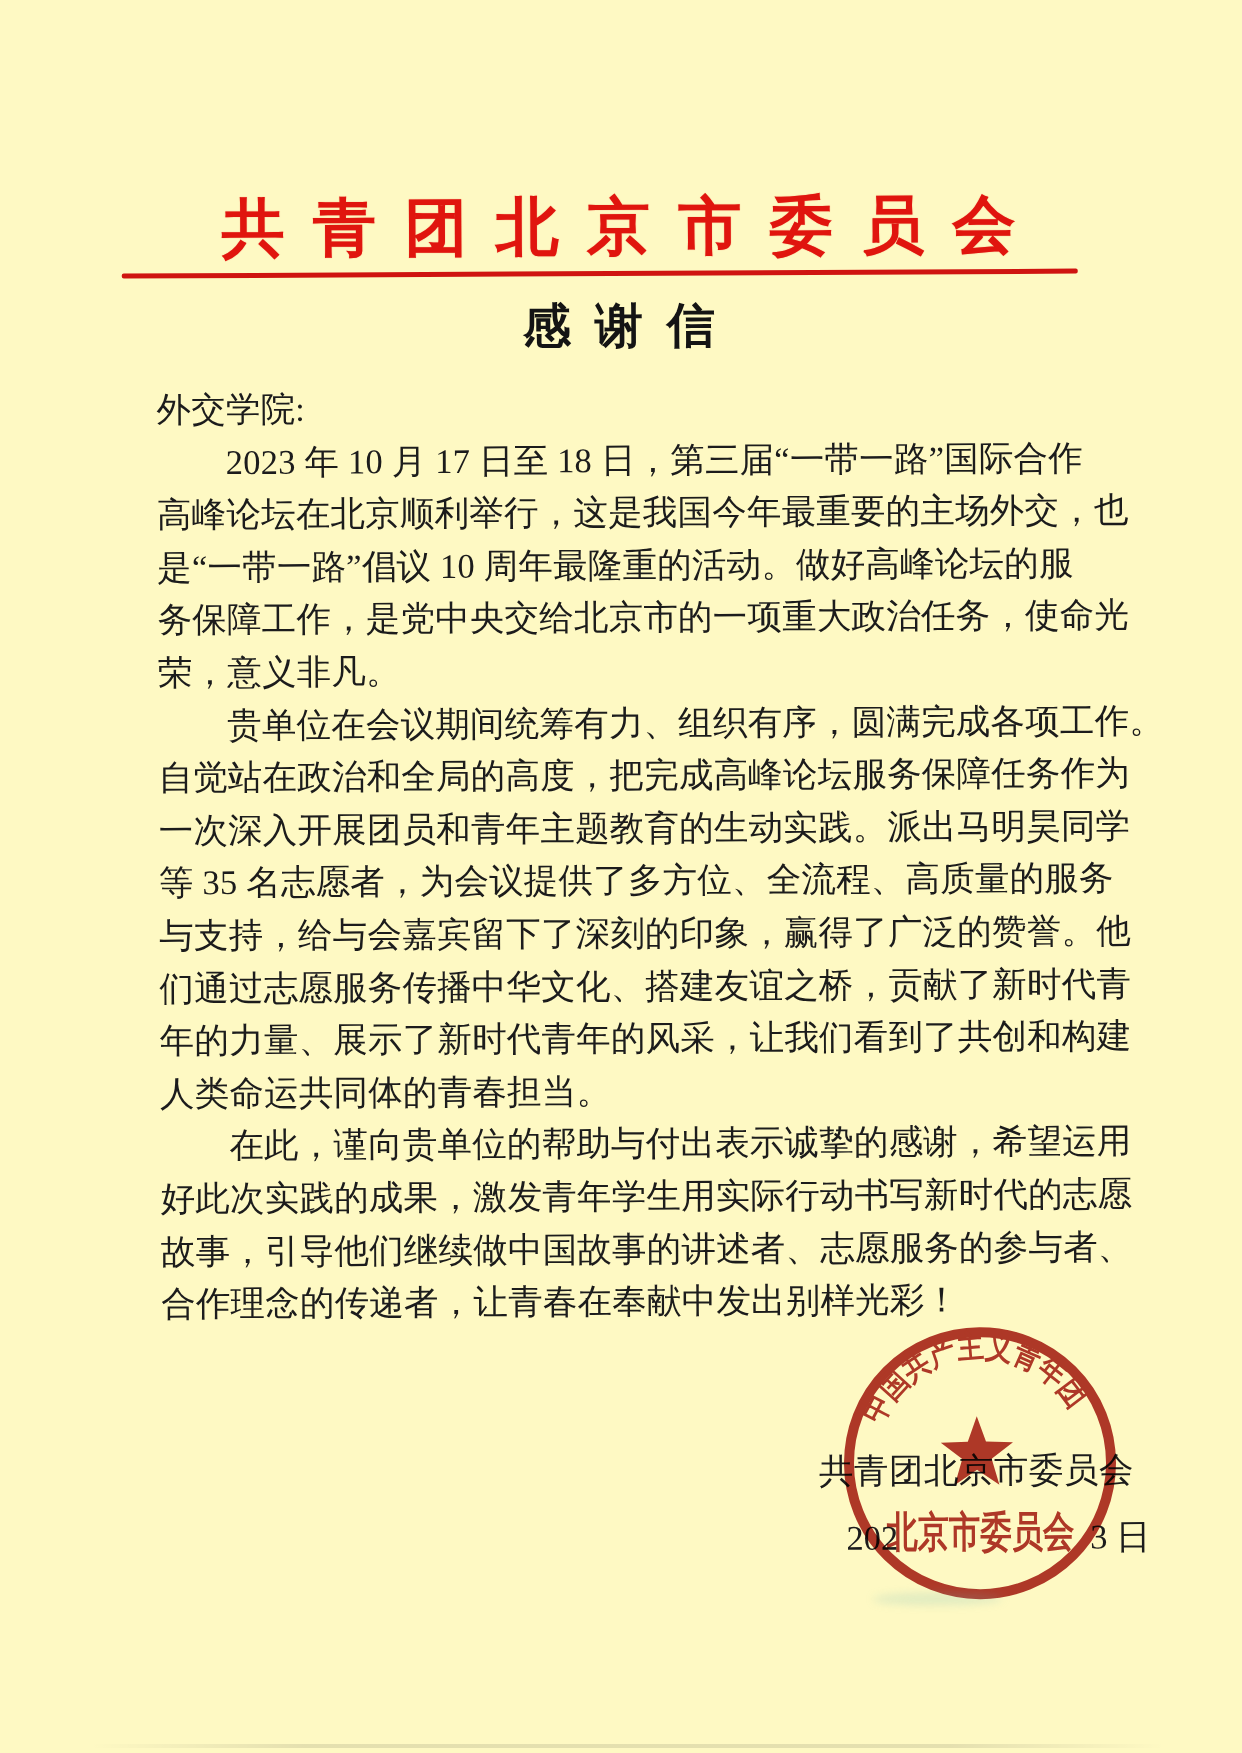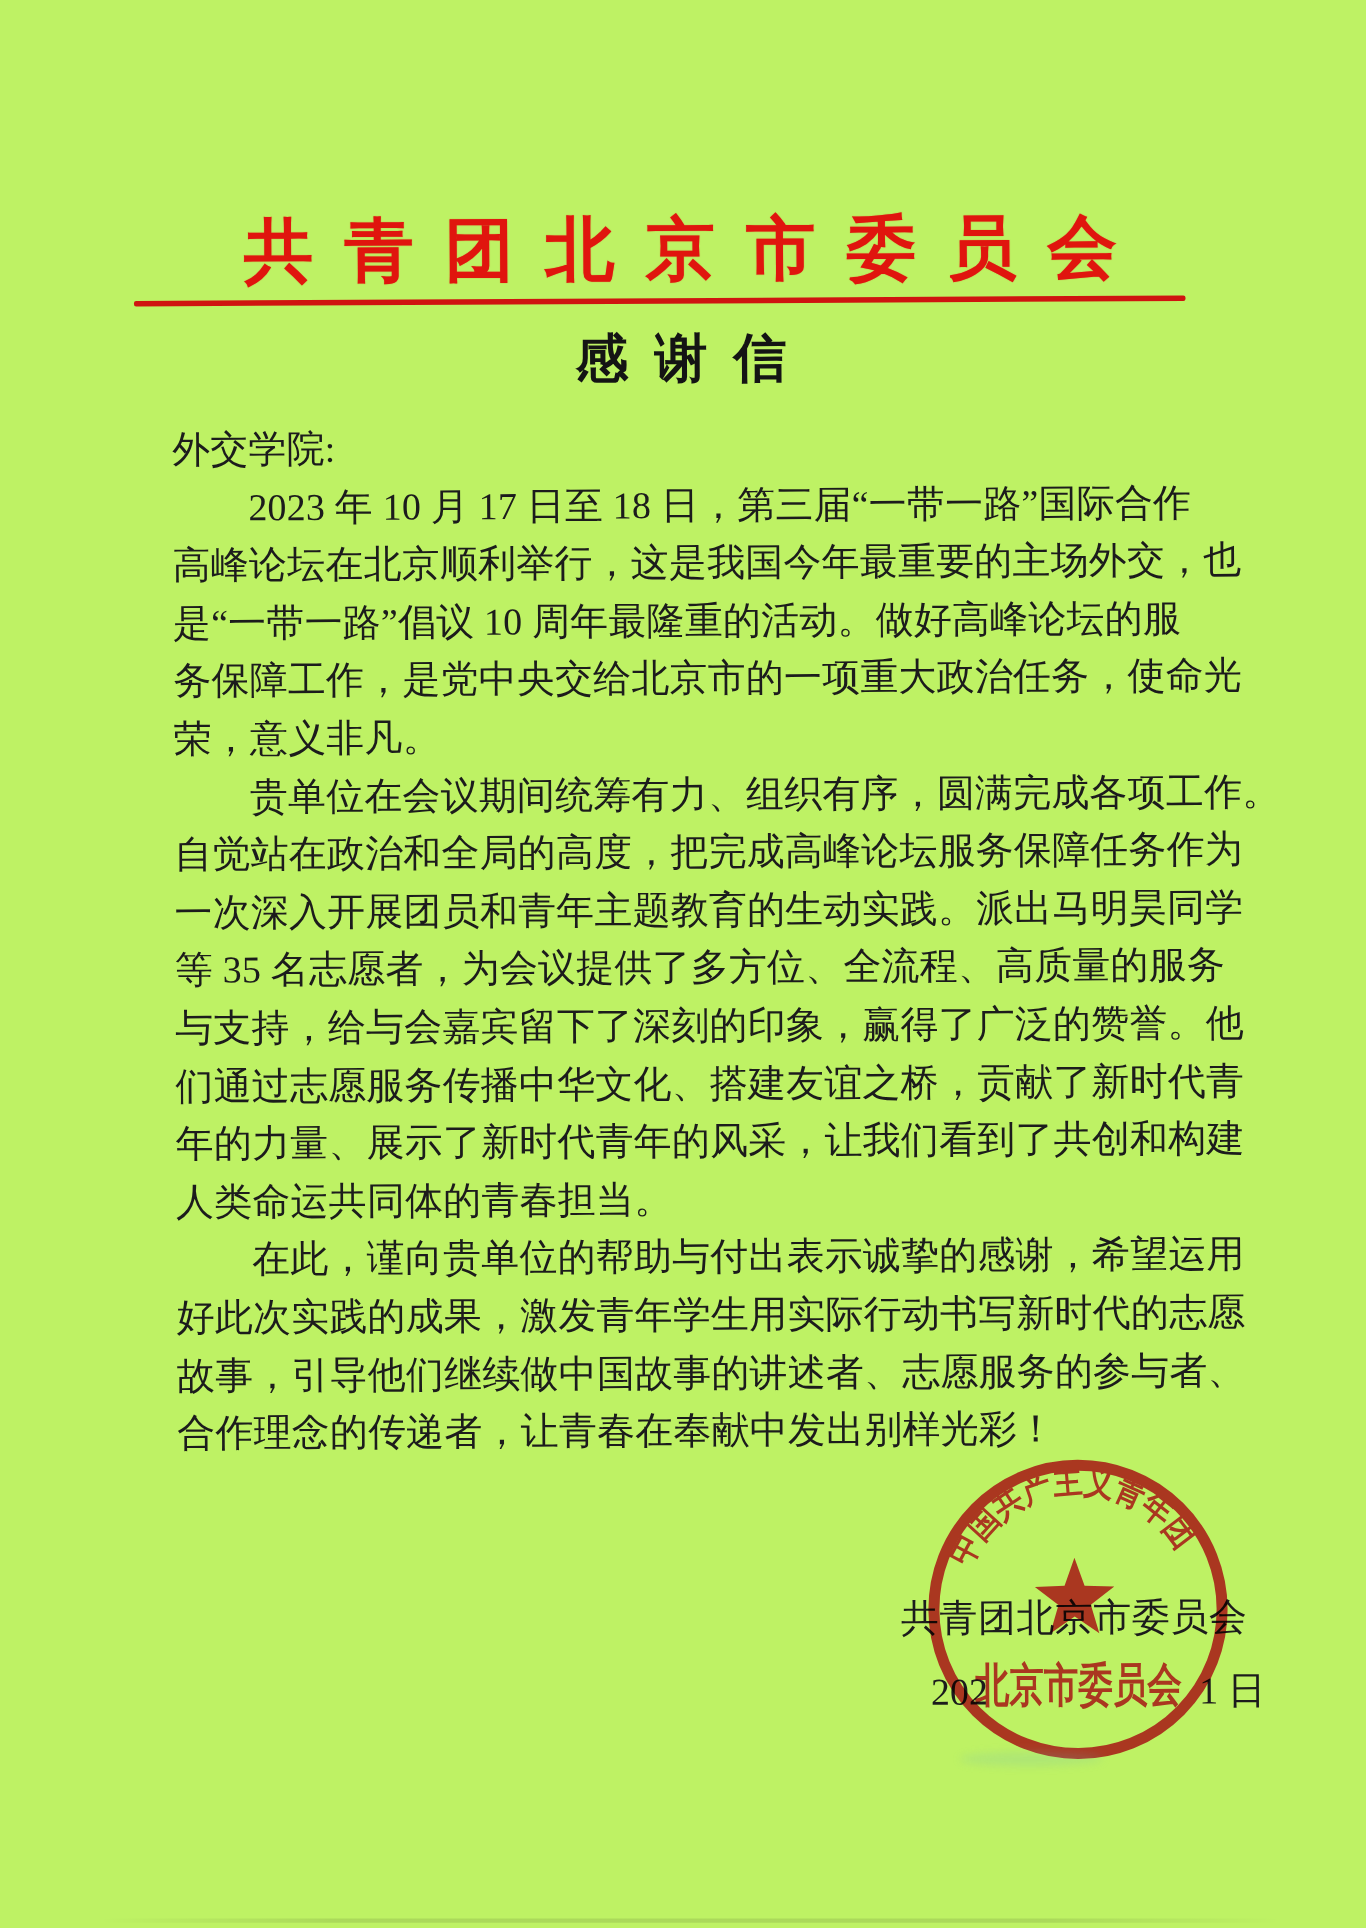--- a/index.html
+++ b/index.html
@@ -4,21 +4,21 @@
 <style>
   html,body{margin:0;padding:0;}
   body{
     width:1242px;height:1753px;
     background:#ffffff;
     font-family:"Liberation Serif","DejaVu Serif",serif;
     position:relative;overflow:hidden;
   }
   .page{
     position:absolute;inset:0;
-    background:#bef264;
+    background:#fef9c3;
   }
   .letter{
     position:absolute;inset:0;
     transform:rotate(-0.3deg);
     transform-origin:50% 40%;
   }
   
   .letterhead{
     position:absolute;top:184px;left:0;width:100%;
     text-align:center;
@@ -114,21 +114,21 @@
       <div class="line">好此次实践的成果，激发青年学生用实际行动书写新时代的志愿</div>
       <div class="line">故事，引导他们继续做中国故事的讲述者、志愿服务的参与者、</div>
       <div class="line">合作理念的传递者，让青春在奉献中发出别样光彩！</div>
     </div>
 
     <div class="signoff-org">共青团北京市委员会</div>
 
     <div class="signoff-date">
       <span>202</span>
       <span class="date-gap"></span>
-      <span>1 日</span>
+      <span>3 日</span>
     </div>
 
     <svg class="seal" viewBox="0 0 286 286" aria-hidden="true">
       <circle cx="143" cy="143" r="131" fill="none" stroke="#a8291a" stroke-width="10"></circle>
       <defs>
         <path id="sealArc" d="M 44 105 A 106 106 0 0 1 234.8 90" fill="none"></path>
       </defs>
       <text font-size="32" font-weight="bold" font-family="'Liberation Serif','DejaVu Serif',serif">
         <textPath href="#sealArc" startOffset="0" textLength="239" lengthAdjust="spacingAndGlyphs">中国共产主义青年团</textPath>
       </text>

